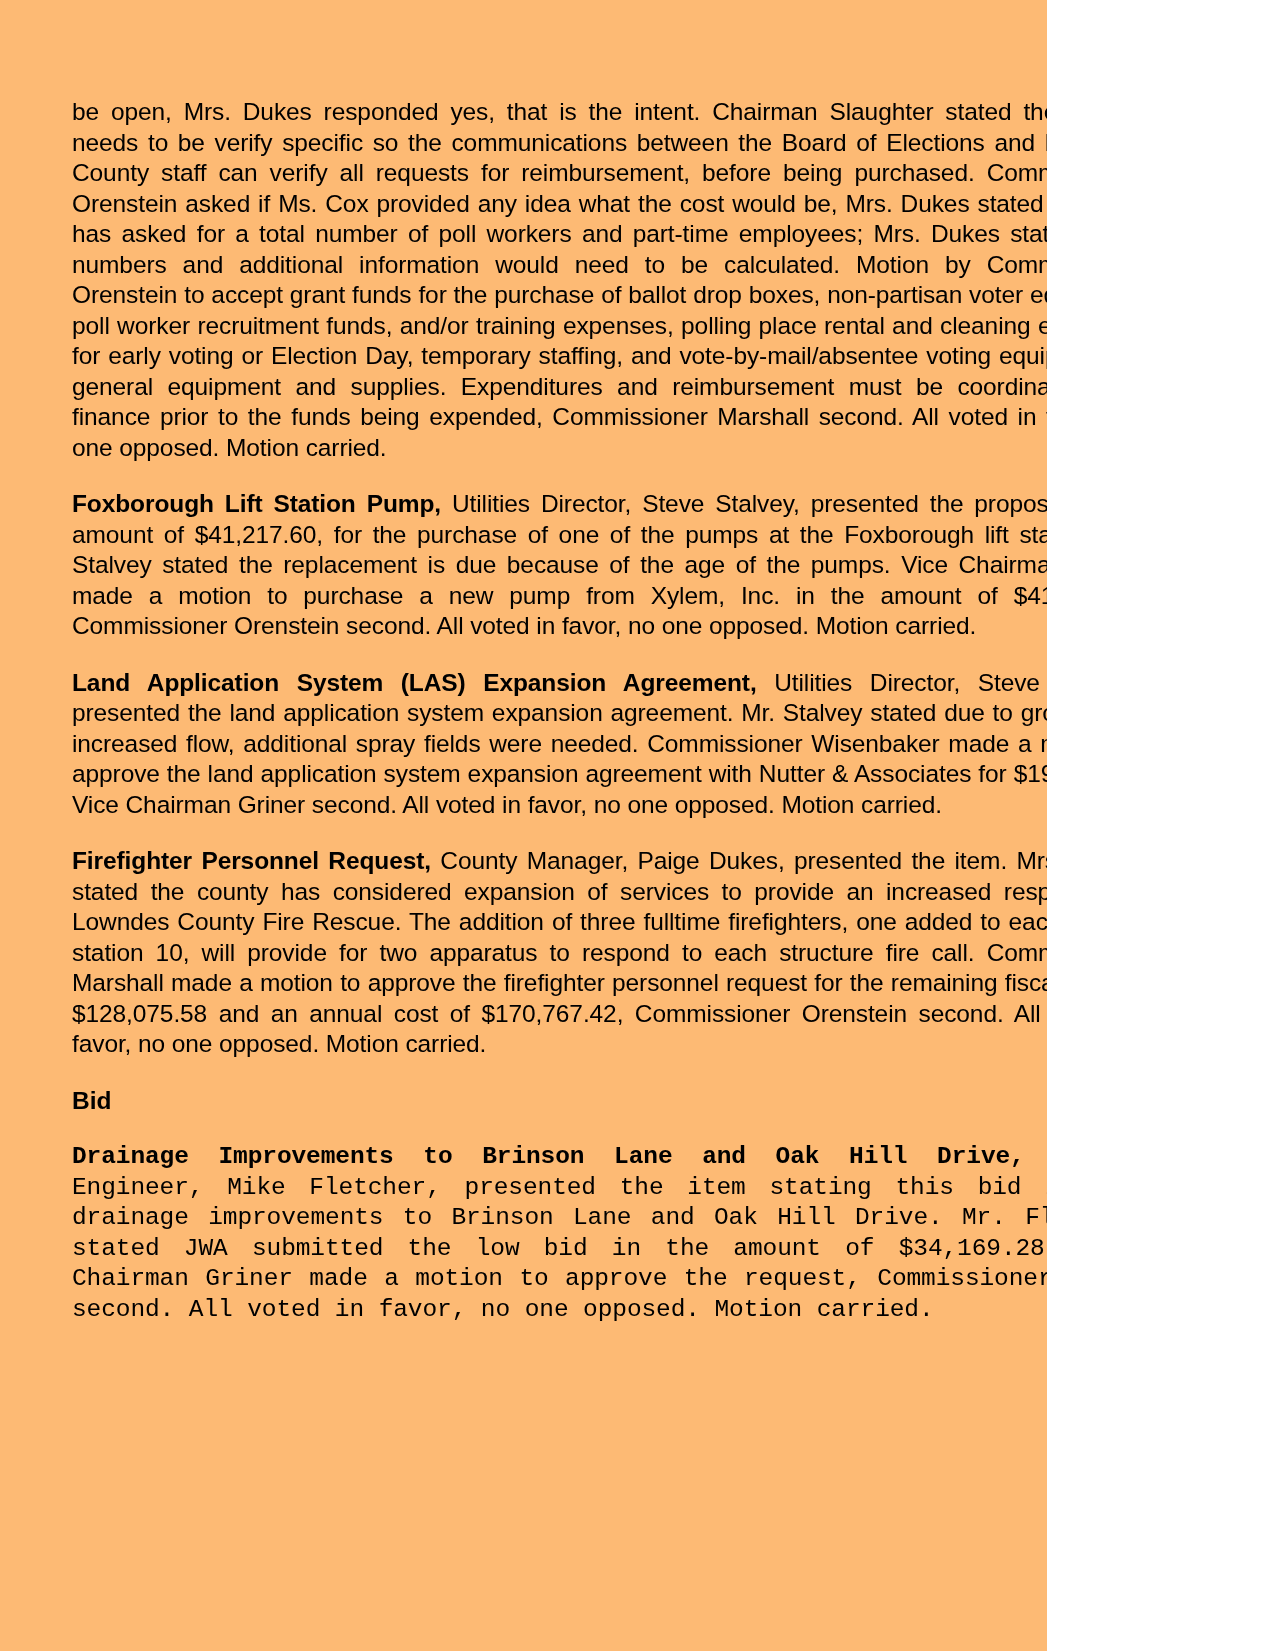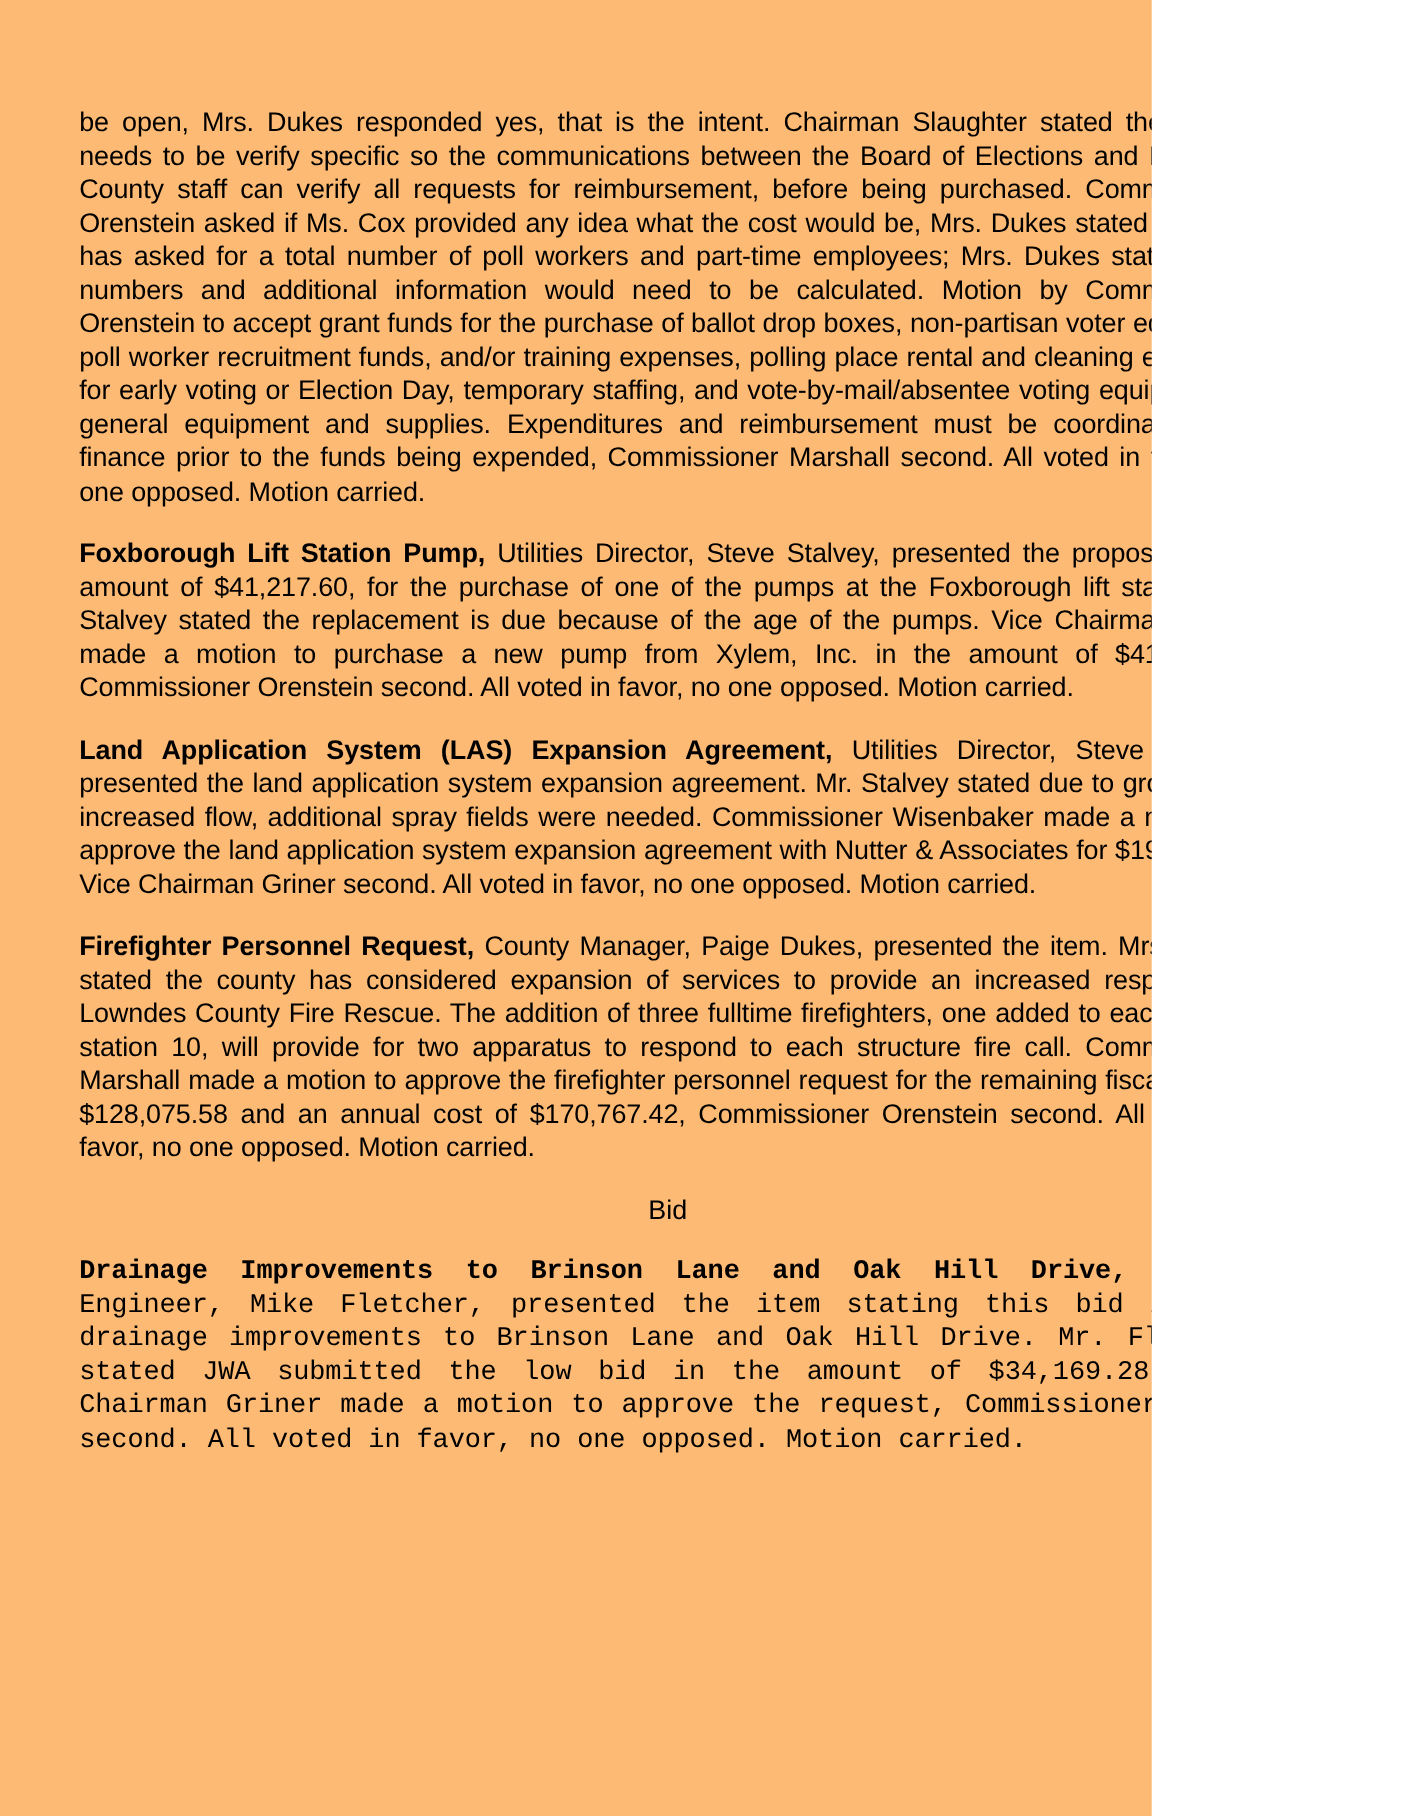--- a/index.html
+++ b/index.html
@@ -38,22 +38,22 @@
     margin-bottom: 0;
     font-family: Liberation Mono, monospace;
   }
   .run-in {
     font-weight: bold;
   }
   h2.section-heading {
     margin: 0 0 26px 0;
     font-size: 24.5px;
     line-height: 1.245;
-    font-weight: normal;
-    text-align: center;
+    font-weight: bold;
+    text-align: left;
   }
   .para .body-text {
     font-weight: normal;
   }
 </style>
 </head>
 <body>
 
 <div class="page">
   <div class="doc-body">

